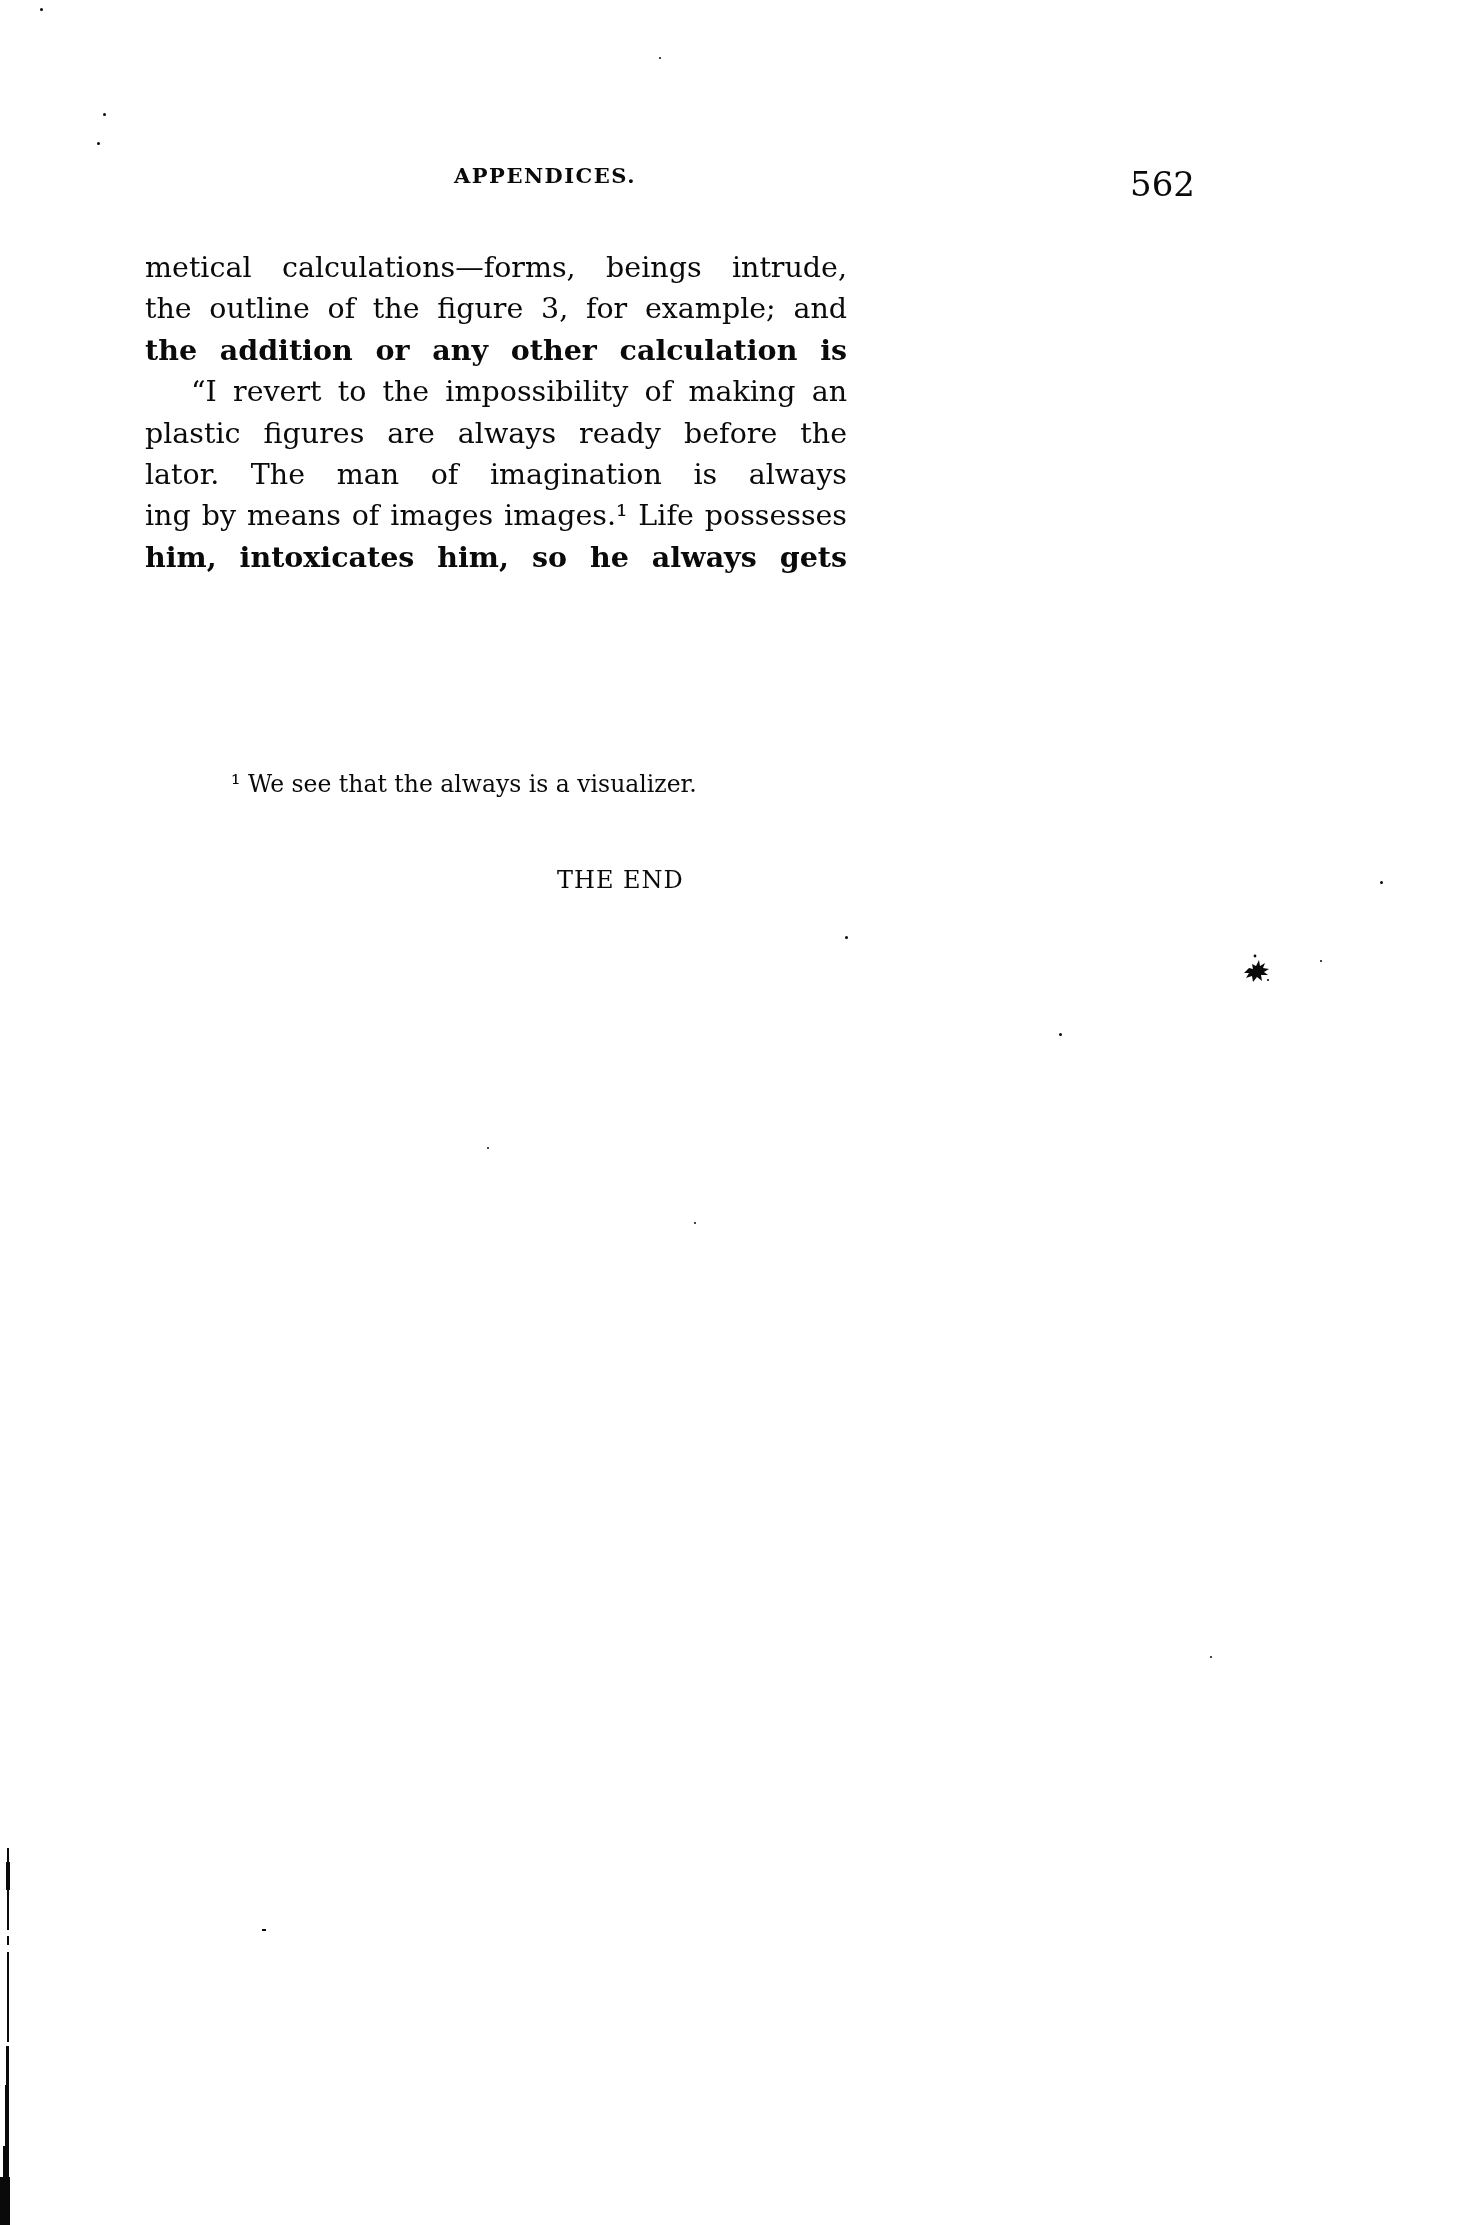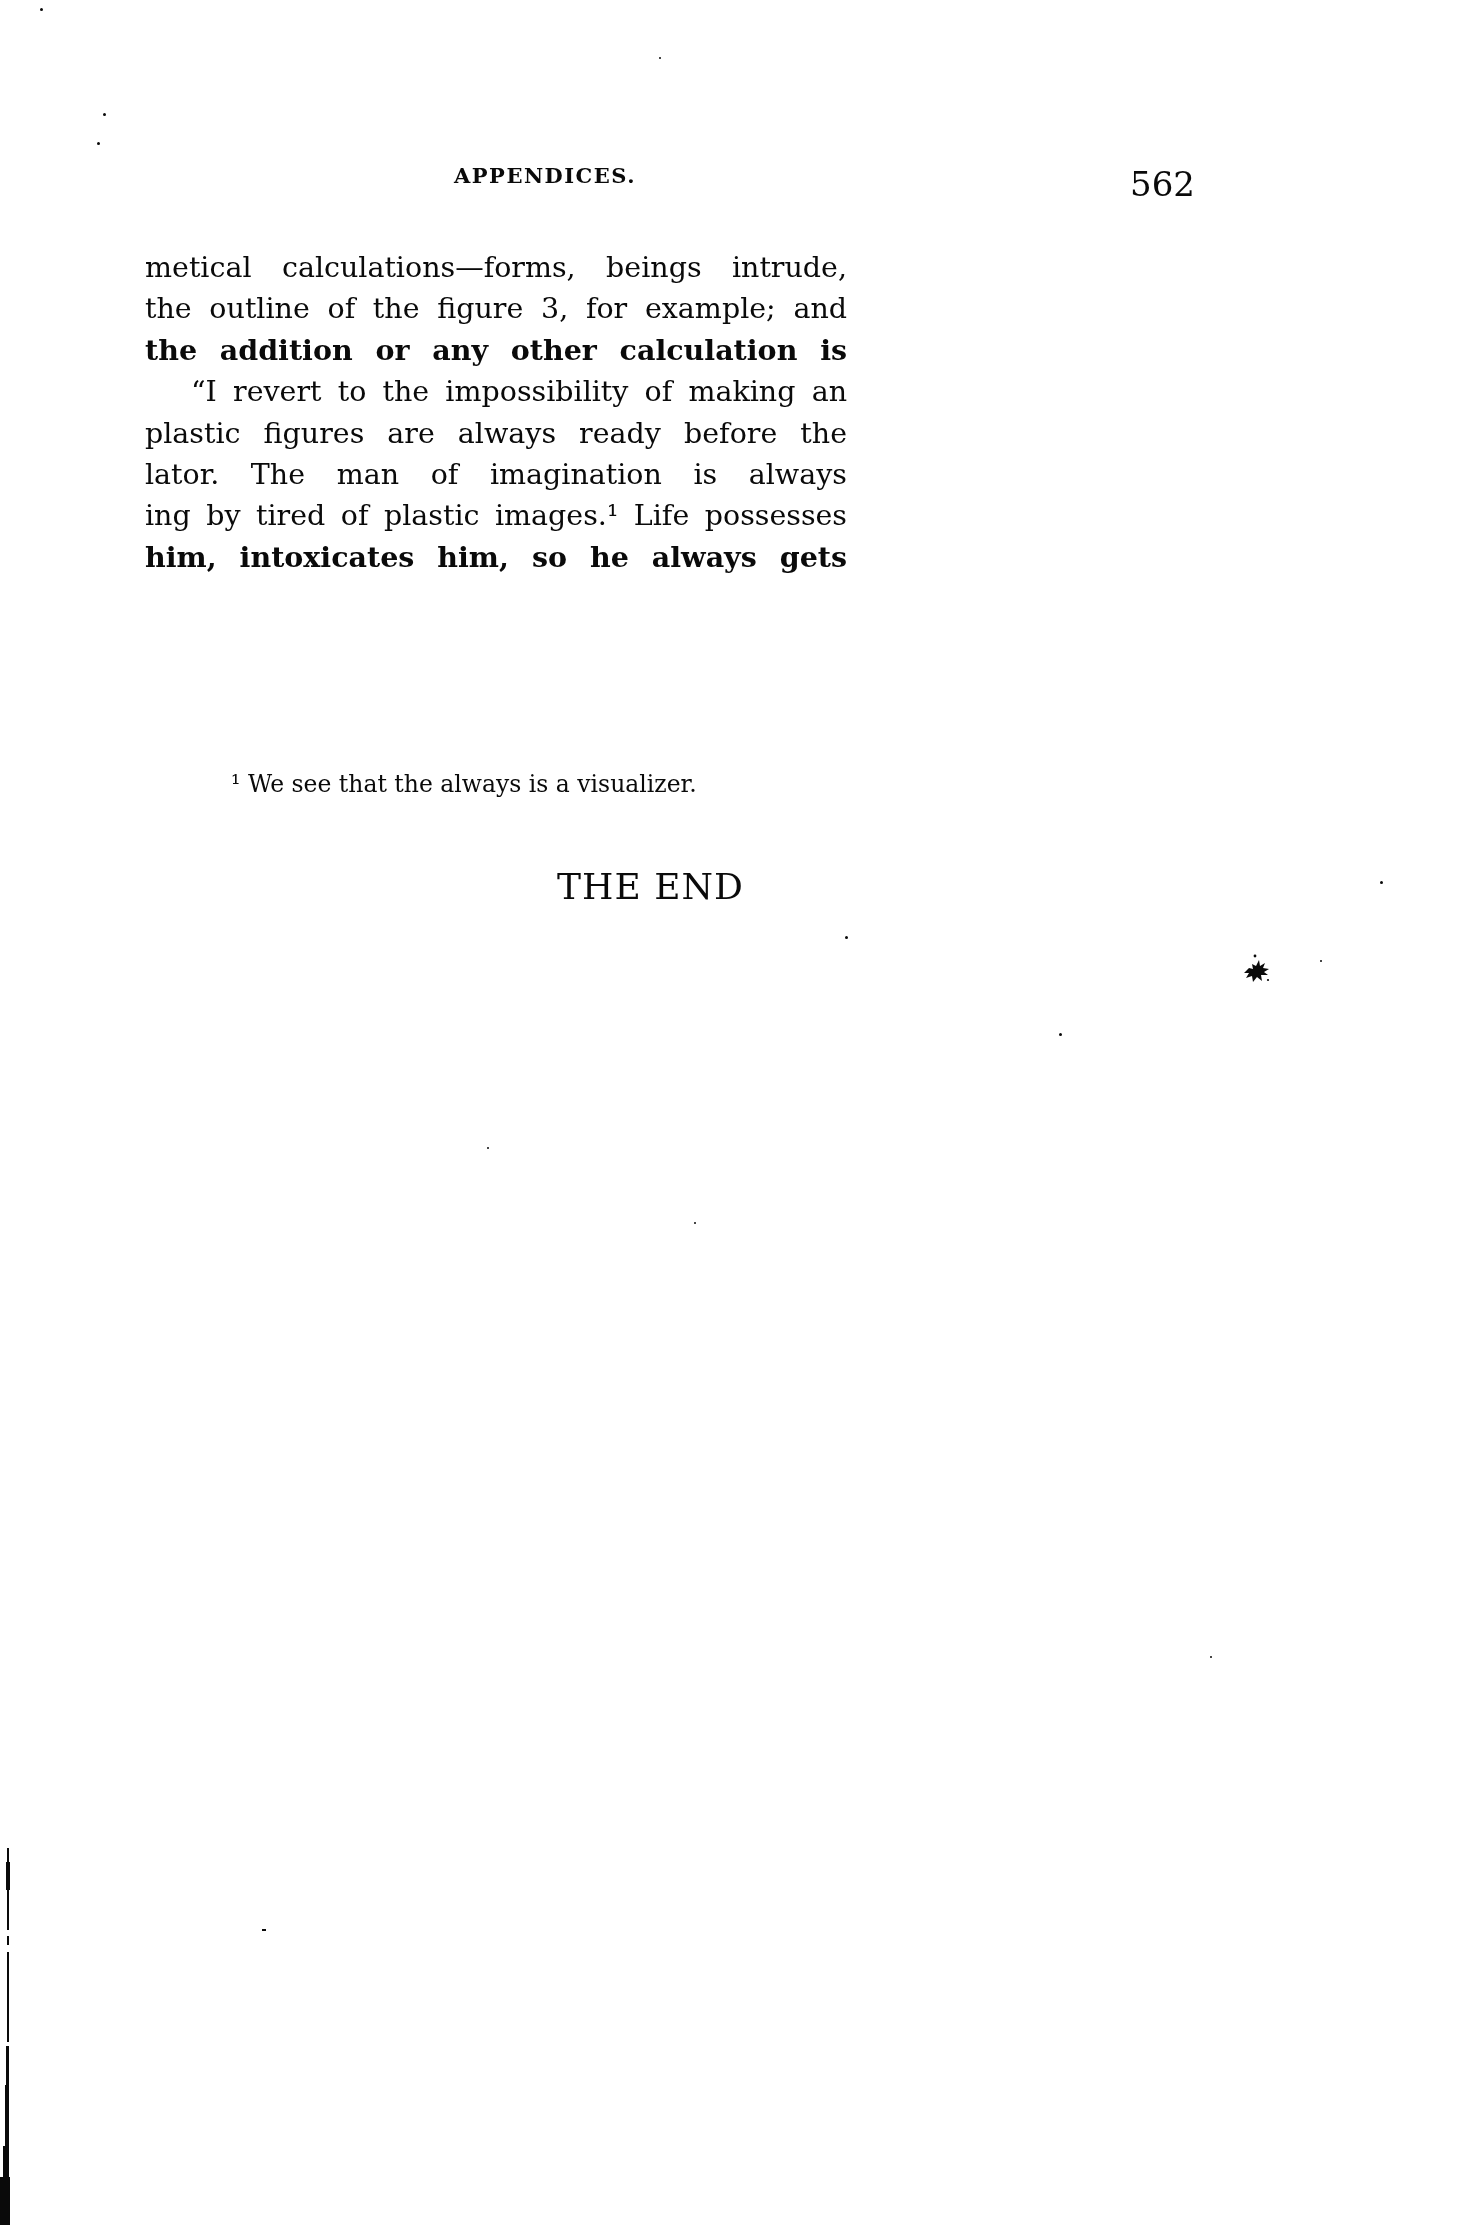--- a/index.html
+++ b/index.html
@@ -57,21 +57,21 @@
     position: absolute;
     left: 231px;
     top: 770px;
     font-size: 23.5px;
     white-space: nowrap;
   }
   .the-end {
     position: absolute;
     left: 557px;
     top: 866px;
-    font-size: 36px;
+    font-size: 24px;
     letter-spacing: 1px;
     white-space: nowrap;
   }
   .ink-blot {
     position: absolute;
     left: 1238px;
     top: 953px;
   }
   .artifact-seg {
     position: absolute;
@@ -92,21 +92,21 @@
 
   <div class="page-number">562</div>
 
   <div class="body-text">
     <div class="text-line">metical calculations—forms, beings intrude, even</div>
     <div class="text-line">the outline of the figure 3, for example; and then</div>
     <div class="text-line para-end">the addition or any other calculation is ruined.</div>
     <div class="text-line indent">“I revert to the impossibility of making an addi-</div>
     <div class="text-line">plastic figures are always ready before the calcu-</div>
     <div class="text-line">lator. The man of imagination is always construct-</div>
-    <div class="text-line">ing by tired of plastic images.¹ Life possesses</div>
+    <div class="text-line">ing by means of images images.¹ Life possesses</div>
     <div class="text-line para-end">him, intoxicates him, so he always gets tired.”</div>
   </div>
 
   <div class="footnote">¹ We see that the always is a visualizer.</div>
 
   <div class="the-end">THE END</div>
 
   <svg class="ink-blot" width="40" height="36" viewBox="0 0 40 36">
     <path d="M6,20 L11,15 L15,16 L14,11 L18,13 L21,7 L22,13 L27,10 L25,15 L31,16 L26,19 L30,22 L23,22 L24,28 L19,24 L15,29 L14,23 L8,25 L11,20 Z" fill="#0a0a0a"></path>
     <circle cx="17" cy="3" r="1.4" fill="#0a0a0a"></circle>

